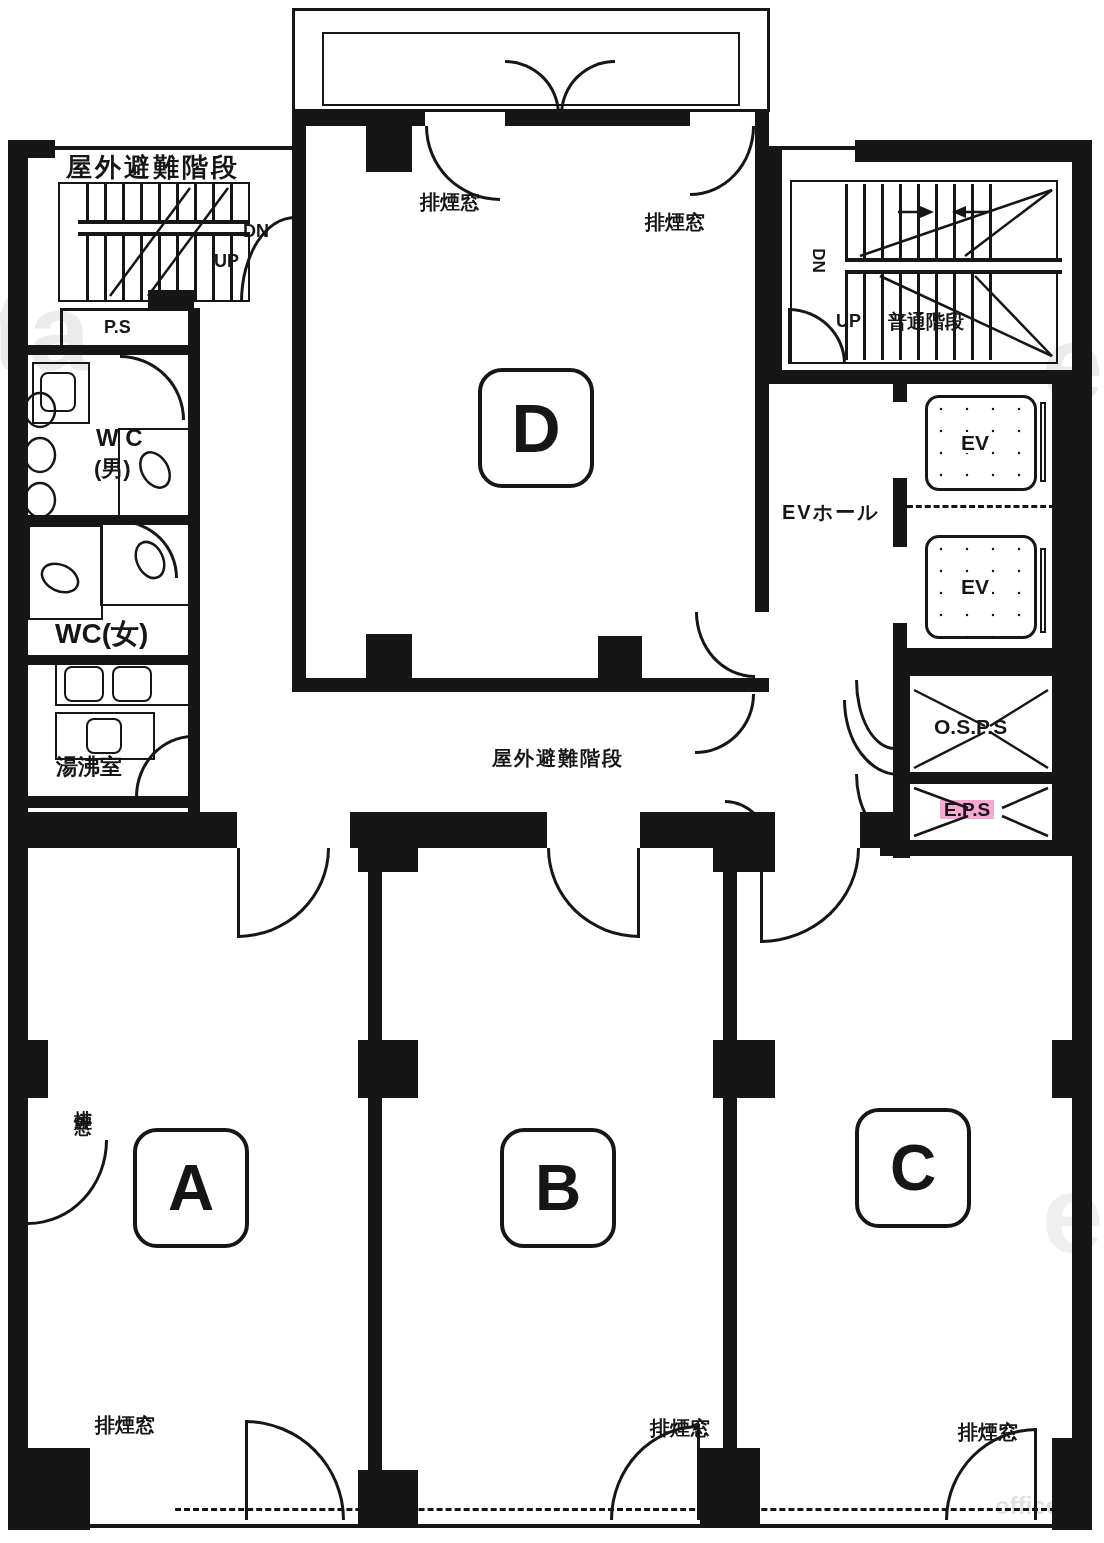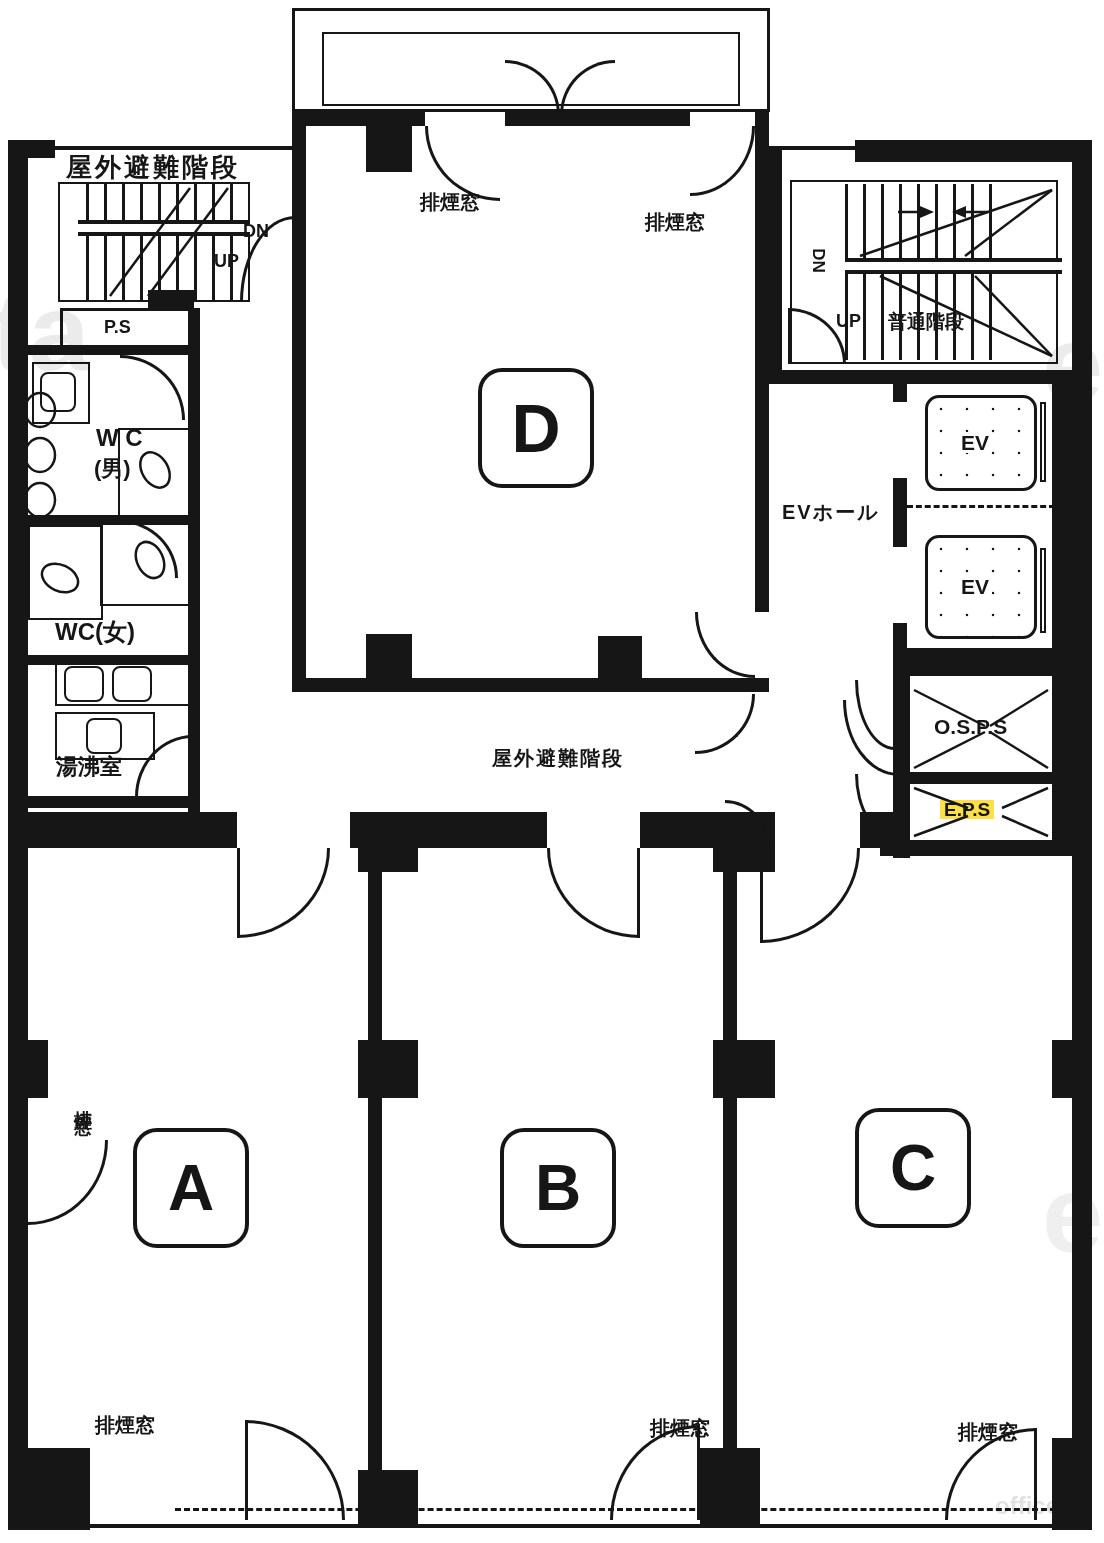--- a/index.html
+++ b/index.html
@@ -84,21 +84,21 @@
   <div class="ln" style="left:32px;top:362px;width:58px;height:62px;"></div>
   <div class="ln" style="left:40px;top:372px;width:36px;height:40px;border-radius:8px;"></div>
   <div class="ln" style="left:118px;top:428px;width:74px;height:90px;"></div>
   <div class="arc" style="left:120px;top:355px;width:65px;height:65px;border-top:3px solid #161616;border-right:3px solid #161616;border-top-right-radius:100%;"></div>
   <div class="lbl" style="left:96px;top:426px;font-size:24px;">W C</div>
   <div class="lbl" style="left:94px;top:458px;font-size:22px;">(男)</div>
 
   <div class="ln" style="left:28px;top:525px;width:75px;height:95px;"></div>
   <div class="ln" style="left:100px;top:518px;width:90px;height:88px;"></div>
   <div class="arc" style="left:120px;top:520px;width:58px;height:58px;border-top:3px solid #161616;border-right:3px solid #161616;border-top-right-radius:100%;"></div>
-  <div class="lbl" style="left:55px;top:620px;font-size:24px;">WC(女)</div>
+  <div class="lbl" style="left:55px;top:620px;font-size:28px;">WC(女)</div>
 
   <div class="ln" style="left:55px;top:660px;width:135px;height:46px;"></div>
   <div class="ln" style="left:64px;top:666px;width:40px;height:36px;border-radius:8px;"></div>
   <div class="ln" style="left:112px;top:666px;width:40px;height:36px;border-radius:8px;"></div>
   <div class="ln" style="left:55px;top:712px;width:100px;height:48px;"></div>
   <div class="ln" style="left:86px;top:718px;width:36px;height:36px;border-radius:8px;"></div>
   <div class="arc" style="left:135px;top:735px;width:58px;height:62px;border-top:3px solid #161616;border-left:3px solid #161616;border-top-left-radius:100%;"></div>
   <div class="lbl" style="left:56px;top:756px;font-size:22px;text-align:center;">湯沸室</div>
 
   <div class="lbl" style="left:492px;top:748px;font-size:20px;letter-spacing:2px;">屋外避難階段</div>
@@ -128,21 +128,21 @@
   <div class="ln" style="left:1040px;top:548px;width:6px;height:85px;"></div>
   <div class="arc" style="left:843px;top:700px;width:56px;height:76px;border-left:3px solid #161616;border-bottom:3px solid #161616;border-bottom-left-radius:100%;"></div>
 
   <div class="w" style="left:893px;top:662px;width:179px;height:14px;"></div>
   <div class="w" style="left:893px;top:662px;width:17px;height:196px;"></div>
   <div class="w" style="left:910px;top:772px;width:142px;height:12px;"></div>
   <div class="w" style="left:880px;top:840px;width:192px;height:16px;"></div>
   <div class="arc" style="left:855px;top:680px;width:40px;height:70px;border-left:3px solid #161616;border-bottom:3px solid #161616;border-bottom-left-radius:100%;"></div>
   <div class="arc" style="left:855px;top:774px;width:40px;height:64px;border-left:3px solid #161616;border-bottom:3px solid #161616;border-bottom-left-radius:100%;"></div>
   <div class="lbl" style="left:930px;top:716px;font-size:21px;background:#fff;padding:0 4px;">O.S.P.S</div>
-  <div class="lbl" style="left:940px;top:800px;font-size:19px;background:#fde047;padding:0 4px;">E.P.S</div>
+  <div class="lbl" style="left:940px;top:800px;font-size:19px;background:#f9a8d4;padding:0 4px;">E.P.S</div>
 
   <div class="w" style="left:8px;top:812px;width:229px;height:36px;"></div>
   <div class="w" style="left:350px;top:812px;width:197px;height:36px;"></div>
   <div class="w" style="left:640px;top:812px;width:120px;height:36px;"></div>
   <div class="w" style="left:860px;top:812px;width:47px;height:36px;"></div>
   <div class="w" style="left:368px;top:848px;width:14px;height:680px;"></div>
   <div class="w" style="left:723px;top:848px;width:14px;height:680px;"></div>
   <div class="w" style="left:358px;top:812px;width:60px;height:60px;"></div>
   <div class="w" style="left:713px;top:812px;width:62px;height:60px;"></div>
   <div class="w" style="left:8px;top:1040px;width:40px;height:58px;"></div>

